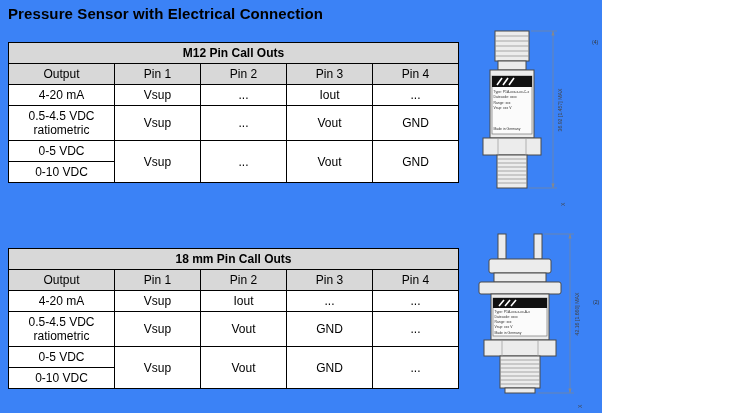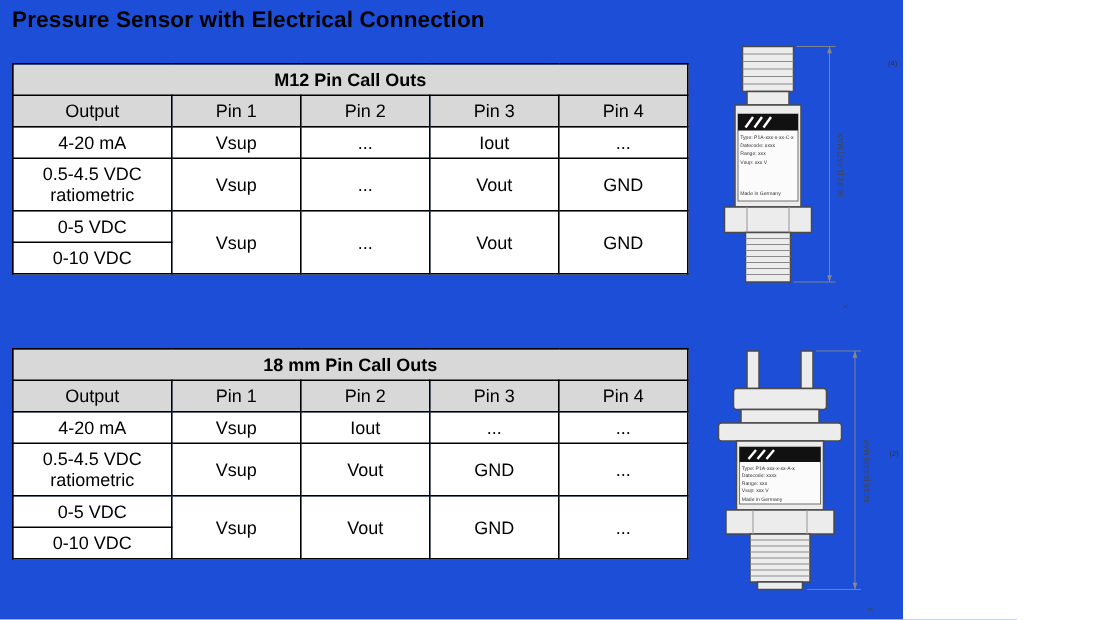--- a/index.html
+++ b/index.html
@@ -1,34 +1,34 @@
 <!DOCTYPE html>
 <html><head>
 <meta charset="utf-8">
 <style>
   html,body { margin:0; padding:0; background:#fff; }
   .page {
-    position:relative; width:602px; height:413px; background:#1d4ed8;
+    position:relative; width:602px; height:413px; background:#3b82f6;
     font-family:"Liberation Sans", sans-serif; color:#000; overflow:hidden;
   }
   .page-title {
     position:absolute; left:8px; top:5px;
     font-size:15px; font-weight:bold; letter-spacing:.1px;
   }
   table.tbl {
     position:absolute; border-collapse:collapse; table-layout:fixed;
     width:450px; font-size:12px;
   }
   table.tbl td, table.tbl th { border:1px solid #000; text-align:center; vertical-align:middle; padding:3px 3px; }
   table.tbl .ttl { background:#d8d8d8; font-weight:bold; font-size:12px; height:14px; }
   table.tbl th { background:#d8d8d8; font-weight:normal; height:14px; }
   table.tbl td { height:14px; background:#fff; }
   .c-out { width:106px; } .c-pin { width:86px; }
   #t1 { left:8px; top:42px; }
-  #t2 { left:8px; top:232px; }
+  #t2 { left:8px; top:248px; }
   svg.drawing { position:absolute; }
   svg.drawing text { font-family:"Liberation Sans", sans-serif; }
 </style>
 </head>
 <body>
 
 <div class="page">
 
   <div class="page-title">Pressure Sensor with Electrical Connection</div>
 

